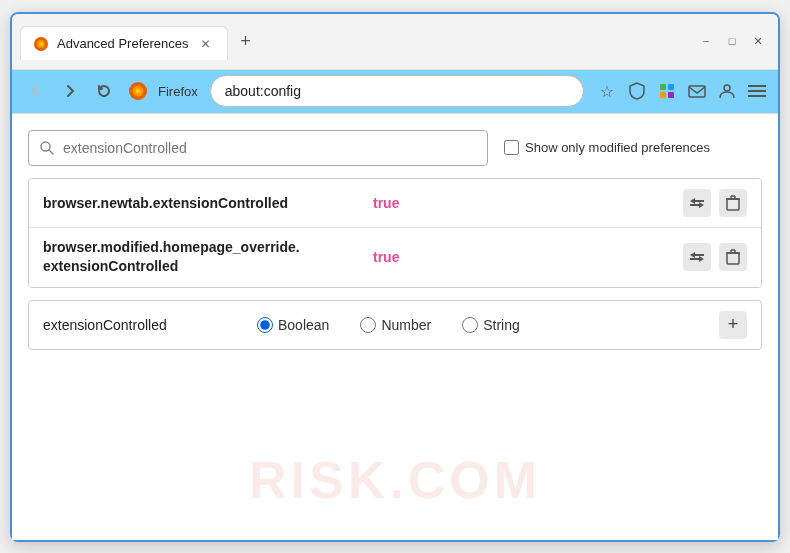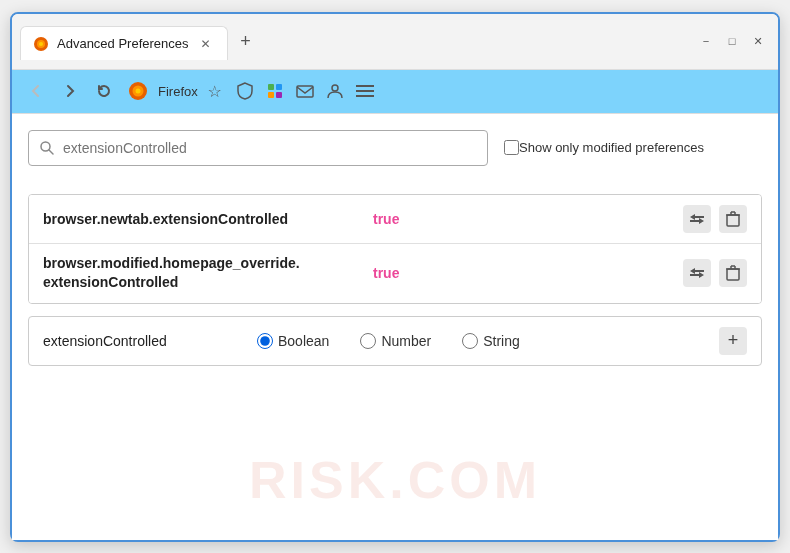--- a/index.html
+++ b/index.html
@@ -203,34 +203,34 @@
       border: none;
       outline: none;
       font-size: 14px;
       color: #222;
       flex: 1;
       background: transparent;
     }
     .show-modified {
       display: flex;
       align-items: center;
+      gap: 6px;
       font-size: 13px;
       color: #333;
       white-space: nowrap;
     }
     .show-modified input[type="checkbox"] {
       width: 15px;
       height: 15px;
     }
     
     .results-table {
       border: 1px solid #ccc;
       border-radius: 4px;
       overflow: hidden;
-      margin-top: 16px;
     }
     .result-row {
       display: flex;
       align-items: center;
       padding: 10px 14px;
       border-bottom: 1px solid #e0e0e0;
       background: #fff;
       gap: 10px;
     }
     .result-row:last-child { border-bottom: none; }
@@ -358,20 +358,23 @@
       </svg>
     </button>
 
     <svg class="firefox-logo" viewBox="0 0 20 20">
       <circle cx="10" cy="10" r="9" fill="#e66000"></circle>
       <circle cx="10" cy="10" r="5.5" fill="#ff9400"></circle>
       <circle cx="10" cy="10" r="2.5" fill="#ffcc00"></circle>
     </svg>
     <span class="firefox-label">Firefox</span>
 
+    <div class="url-bar">
+      <span>about:config</span>
+    </div>
 
     <div class="nav-icons">
       <span class="nav-icon">☆</span>
       <span class="nav-icon">
         <svg width="18" height="18" viewBox="0 0 18 18">
           <path d="M9 1L2 4v5c0 4 3 7 7 8 4-1 7-4 7-8V4L9 1z" fill="none" stroke="#555" stroke-width="1.5"></path>
         </svg>
       </span>
       <span class="nav-icon">
         <svg width="18" height="18" viewBox="0 0 18 18">

